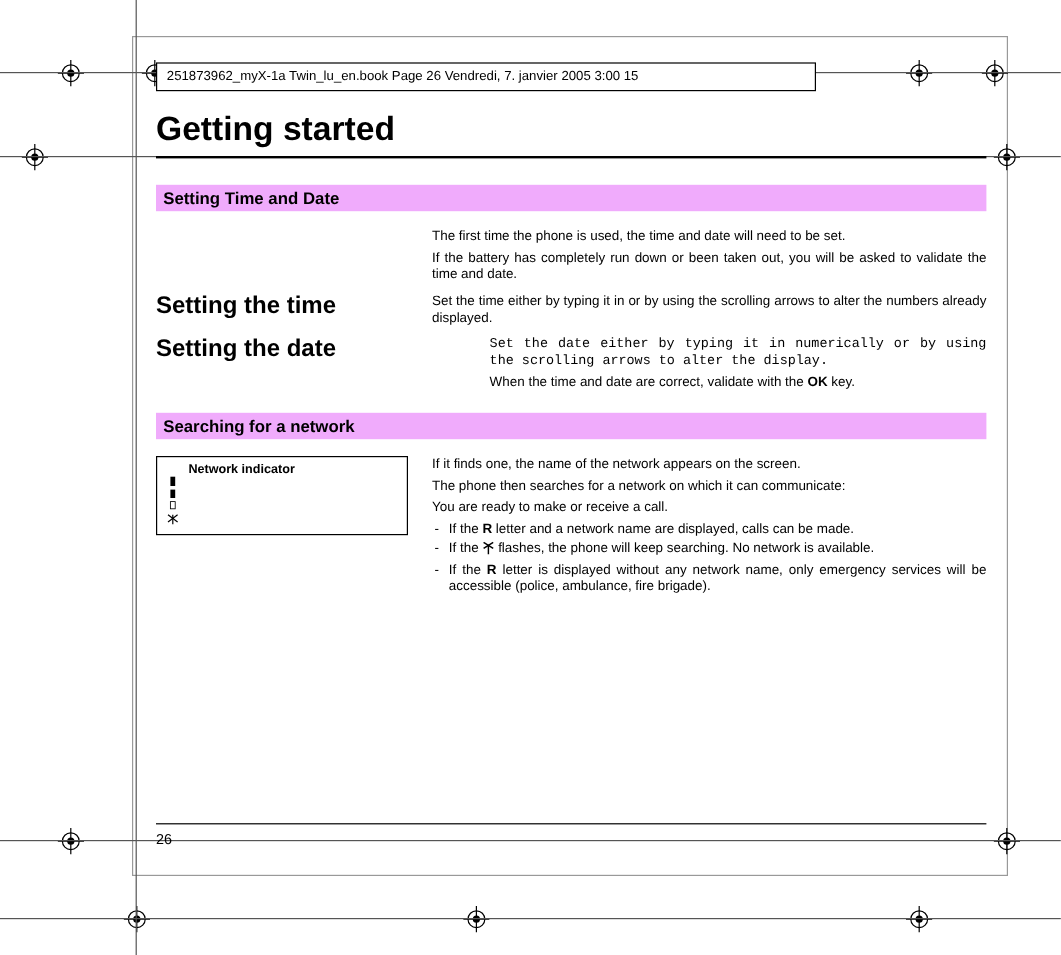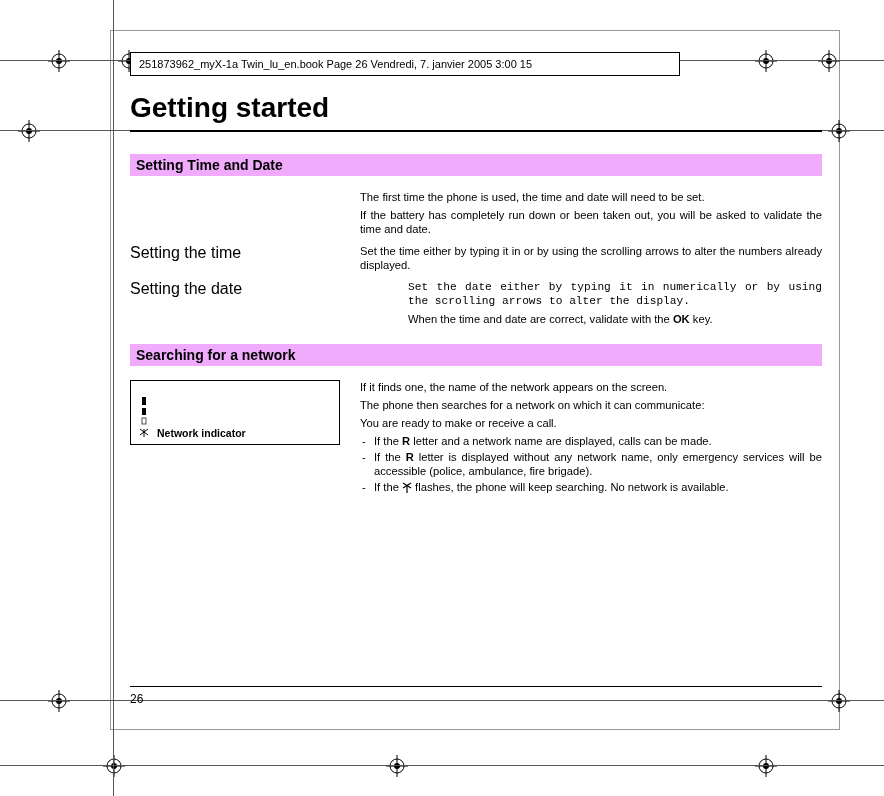--- a/index.html
+++ b/index.html
@@ -60,41 +60,41 @@
     margin-bottom: 14px;
     width: 692px;
   }
   .row {
     display: flex;
     margin-bottom: 4px;
   }
   .row .left-col {
     width: 230px;
     flex-shrink: 0;
-    font-weight: normal;
-    font-size: 16px;
+    font-weight: bold;
+    font-size: 20px;
     padding-right: 10px;
   }
   .row .right-col {
     flex: 1;
     font-size: 11.2px;
     line-height: 1.25;
   }
   .right-col p { margin-bottom: 4px; }
   .right-col li { margin-bottom: 2px; }
   .sidebar-box {
     border: 0.5px solid #000;
     width: 210px;
     padding: 4px 6px;
     font-size: 10.5px;
     line-height: 1.2;
     text-align: justify;
     display: flex;
     gap: 6px;
-    align-items: flex-end;
+    align-items: flex-start;
   }
   .sidebar-icon {
     flex-shrink: 0;
     width: 14px;
     padding-top: 12px;
   }
   .sidebar-text { flex: 1; }
   .sidebar-title { font-weight: bold; }
   .list-dash {
     list-style: none;
@@ -292,33 +292,33 @@
     </div>
     <div class="right-col">
       <p>If it finds one, the name of the network appears on the screen.</p>
       <p>The phone then searches for a network on which it can communicate:</p>
       <p>You are ready to make or receive a call.</p>
       <ul class="list-dash">
         <li>
           <span>If the </span><b>R</b><span> letter and a network name are displayed, calls can be made.</span>
         </li>
         <li>
-          <span>If the </span><b>R</b><span> letter is displayed without any network name, only emergency services will be accessible (police, ambulance, fire brigade).</span>
-        </li>
-        <li>
           <span>If the </span>
           <span class="antenna-icon">
             <svg width="10" height="11">
                 <line x1="1" y1="1" x2="9" y2="6" stroke="#000" stroke-width="1.2"></line>
                 <line x1="9" y1="1" x2="1" y2="6" stroke="#000" stroke-width="1.2"></line>
                 <line x1="5" y1="3" x2="5" y2="11" stroke="#000" stroke-width="1.2"></line>
               </svg>
           </span>
           <span> flashes, the phone will keep searching. No network is available.</span>
         </li>
+        <li>
+          <span>If the </span><b>R</b><span> letter is displayed without any network name, only emergency services will be accessible (police, ambulance, fire brigade).</span>
+        </li>
       </ul>
     </div>
   </div>
 
 </div>
 
 <hr class="hr-footer">
 <div class="page-number">26</div>
 
 </body></html>

